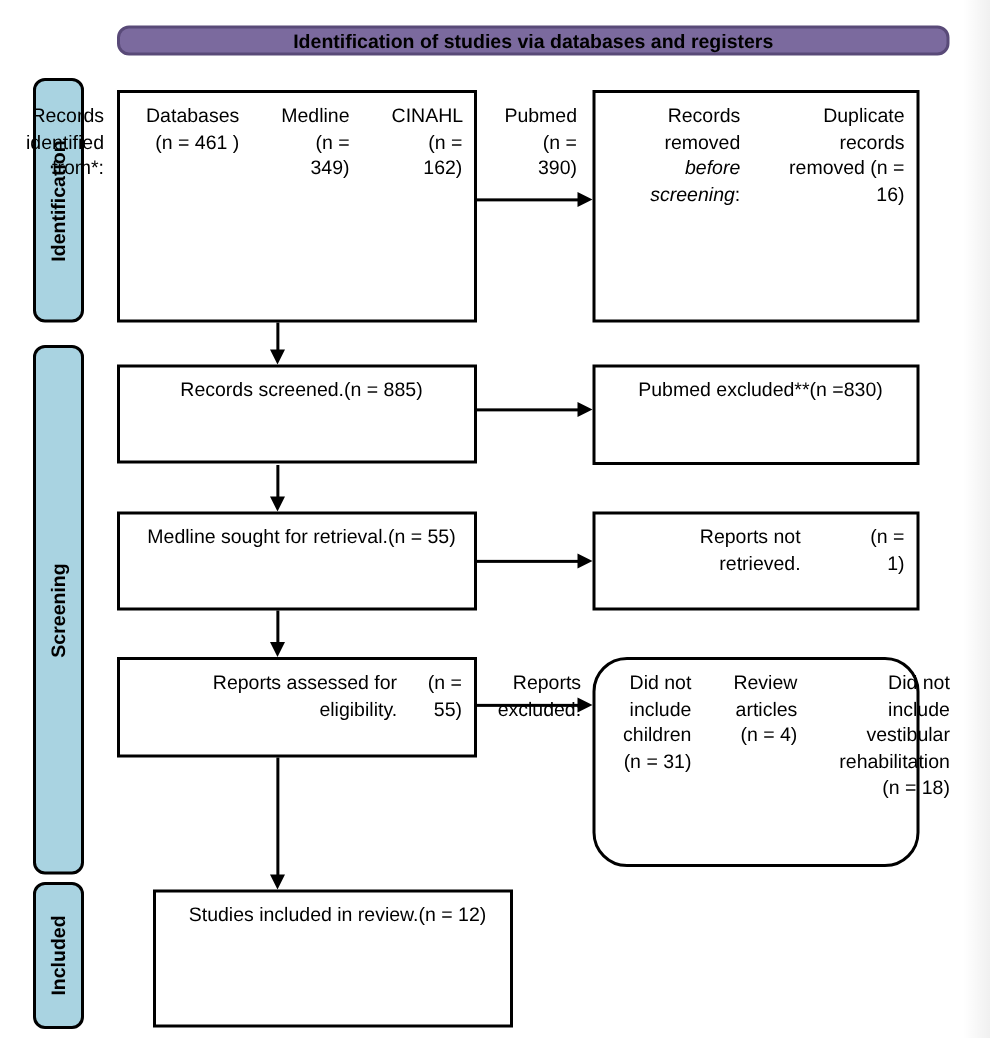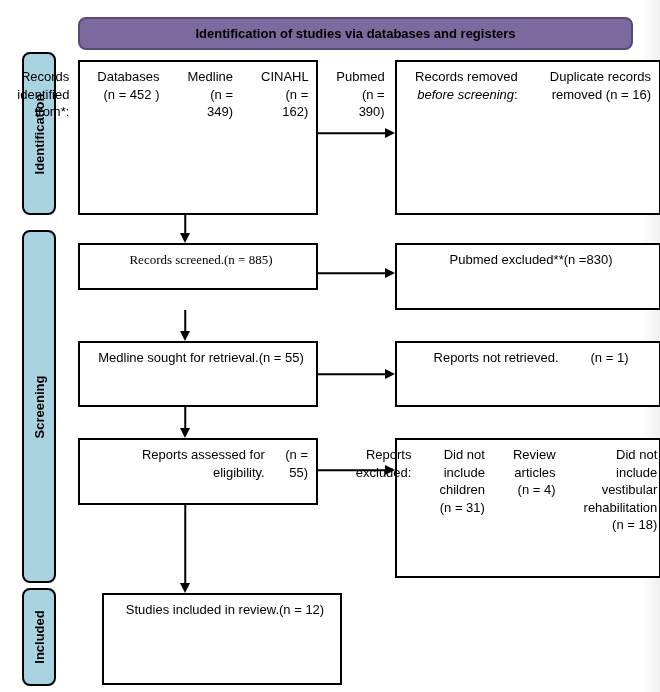--- a/index.html
+++ b/index.html
@@ -1,37 +1,37 @@
 <!DOCTYPE html>
 <html style="--header-fill: #7B6A9E; --header-border: #594A78; --stage-fill: #A9D3E1; --box-border: #000000; --arrow: #000000;"><head>
 <meta charset="utf-8">
 <style>
   html,body{margin:0;padding:0;background:#ffffff;}
   body{font-family:"Liberation Sans", sans-serif; color:#000;}
   .stage-canvas{position:relative;width:660px;height:692px;background:#ffffff;overflow:hidden;}
   .edge-fade{position:absolute;top:0;right:0;width:18px;height:100%;
     background:linear-gradient(to right, rgba(0,0,0,0), rgba(0,0,0,0.06));}
 
-  .flow-header{position:absolute;left:78px;top:17px;width:555px;height:33px;
+  .flow-header{position:absolute;left:78px;top:17px;width:555px;height:20px;
     box-sizing:border-box;background:var(--header-fill,#7B6A9E);
     border:2px solid var(--header-border,#594A78);border-radius:8px;
     display:flex;align-items:center;justify-content:center;
     font-size:13px;font-weight:bold;color:#000;}
 
   .stage{position:absolute;left:22px;width:34px;box-sizing:border-box;
     background:var(--stage-fill,#A9D3E1);border:2.5px solid #000;border-radius:8px;}
   .stage span{position:absolute;left:50%;top:50%;
     transform:translate(-50%,-50%) rotate(-90deg);white-space:nowrap;
     font-size:13px;font-weight:bold;}
 
   .box{position:absolute;box-sizing:border-box;background:#fff;border:2.5px solid #000;
     display:flex;flex-direction:row;justify-content:center;
     font-size:13px;line-height:1.35;padding:6px 8px 6px 14px;text-align:right;}
   .box.col-left{left:78px;width:240px;}
-  .box.col-right{left:395px;width:266px;}
+  .box.col-right{left:395px;width:218px;}
   .indent{padding-left:28px;}
 
   .arrow-v{position:absolute;width:12px;}
   .arrow-v .line{position:absolute;left:50%;transform:translateX(-50%);top:0;bottom:9px;width:1.5px;background:#000;}
   .arrow-v .head{position:absolute;left:50%;transform:translateX(-50%);bottom:0;width:0;height:0;
     border-left:5.5px solid transparent;border-right:5.5px solid transparent;border-top:10px solid #000;}
   .arrow-h{position:absolute;height:12px;}
   .arrow-h .line{position:absolute;top:50%;transform:translateY(-50%);left:0;right:9px;height:1.5px;background:#000;}
   .arrow-h .head{position:absolute;top:50%;transform:translateY(-50%);right:0;width:0;height:0;
     border-top:5.5px solid transparent;border-bottom:5.5px solid transparent;border-left:10px solid #000;}
@@ -51,27 +51,27 @@
   </div>
   <div class="stage" style="top:230px;height:353px;">
     <span>Screening</span>
   </div>
   <div class="stage" style="top:588px;height:98px;">
     <span>Included</span>
   </div>
 
   <div class="box col-left" style="top:60px;height:155px;">
     <div>Records identified from*:</div>
-    <div class="indent">Databases (n = 452 )</div>
+    <div class="indent">Databases (n = 461 )</div>
     <div class="indent">Medline (n = 349)</div>
     <div class="indent">CINAHL (n = 162)</div>
     <div class="indent">Pubmed (n = 390)</div>
   </div>
 
-  <div class="box col-left" style="top:243px;height:47px;font-family:Liberation Serif, serif;">
+  <div class="box col-left" style="top:243px;height:66px;">
     <div>Records screened.</div>
     <div>(n = 885)</div>
   </div>
 
   <div class="box col-left" style="top:341px;height:66px;">
     <div>Medline sought for retrieval.</div>
     <div>(n = 55)</div>
   </div>
 
   <div class="box col-left" style="top:438px;height:67px;">
@@ -92,21 +92,21 @@
   <div class="box col-right" style="top:243px;height:67px;">
     <div>Pubmed excluded**</div>
     <div>(n =830)</div>
   </div>
 
   <div class="box col-right" style="top:341px;height:66px;gap:32px;">
     <div>Reports not retrieved.</div>
     <div>(n = 1)</div>
   </div>
 
-  <div class="box col-right" style="top:438px;height:140px;">
+  <div class="box col-right" style="top:438px;height:140px;border-radius:23px;">
     <div>Reports excluded:</div>
     <div class="indent">Did not include children (n = 31)</div>
     <div class="indent">Review articles (n = 4)</div>
     <div class="indent">Did not include vestibular rehabilitation (n = 18)</div>
     <div class="indent">etc.</div>
   </div>
 
   <div class="arrow-v" style="left:179px;top:215px;height:28px;">
       <div class="line"></div>
       <div class="head"></div>

